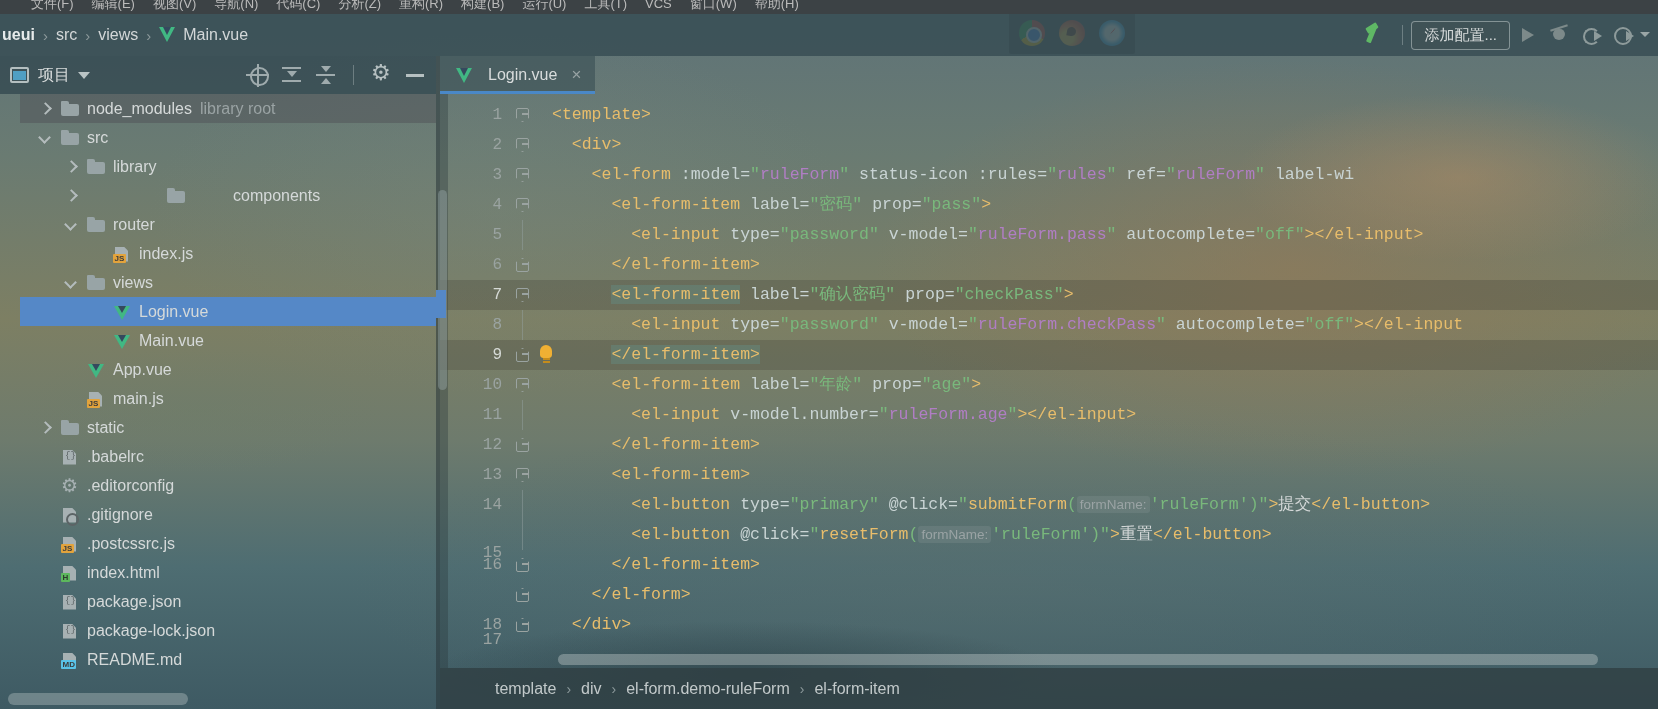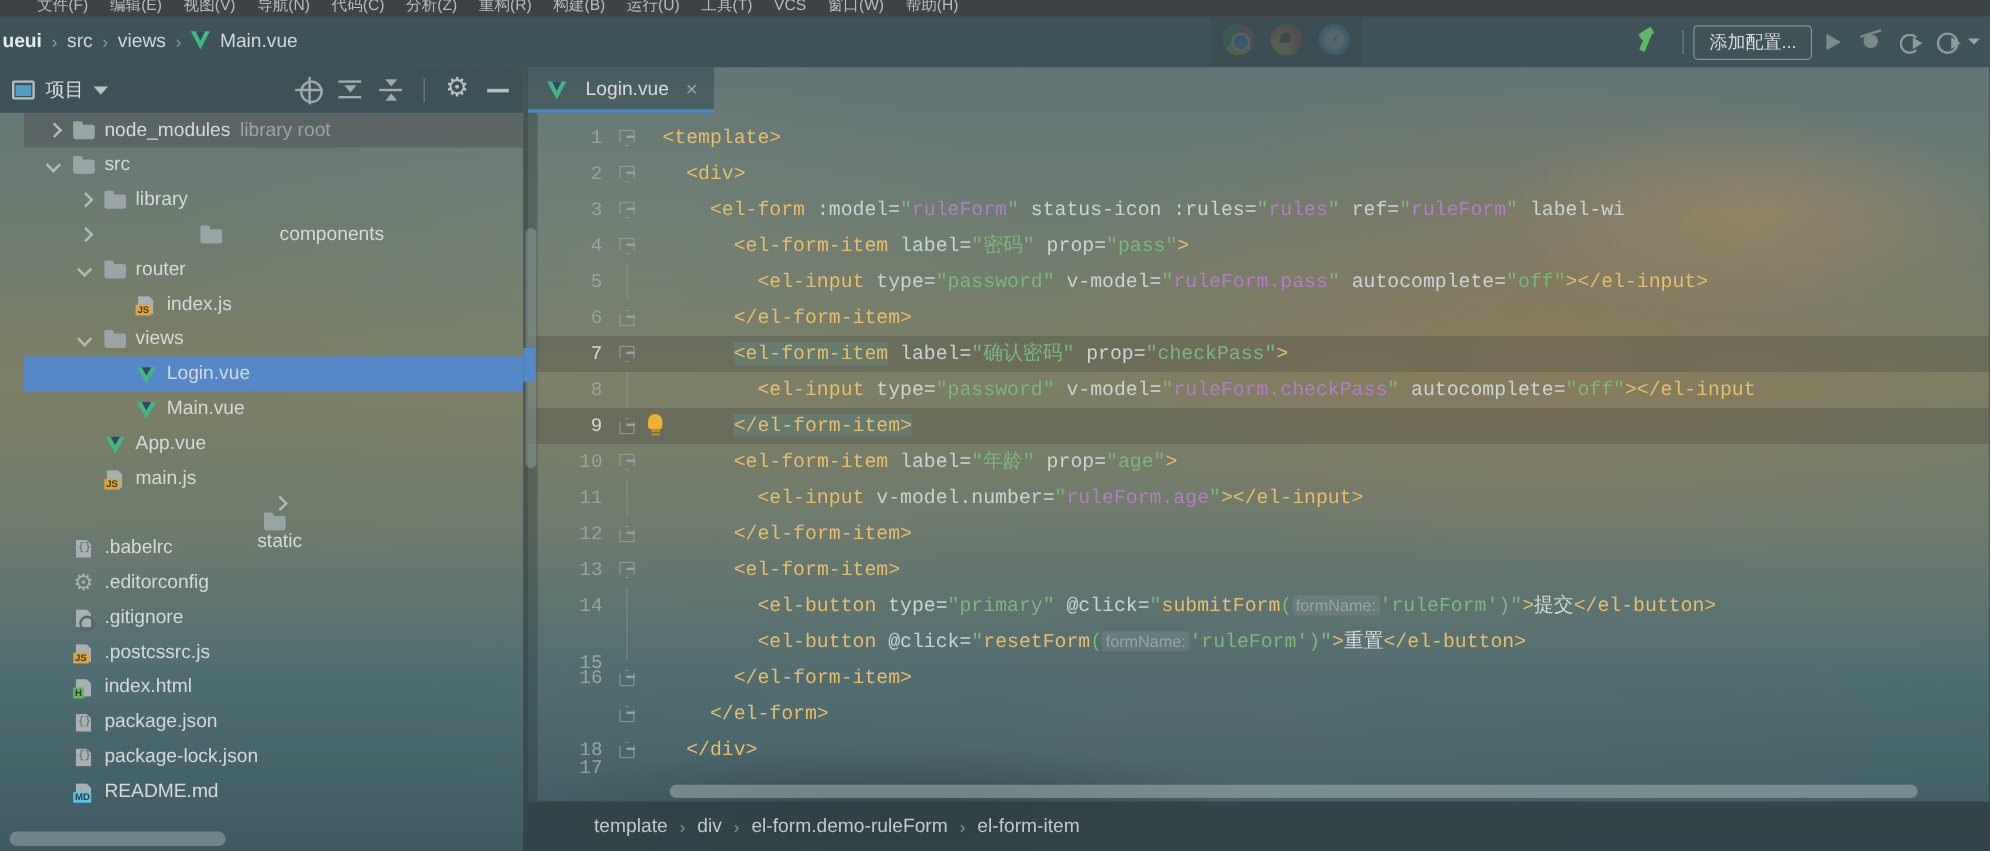--- a/index.html
+++ b/index.html
@@ -483,21 +483,21 @@
           <span>App.vue</span>
         </div>
         <div class="row" style="padding-left: 44px;">
           <span class="arrow"></span>
           <span style="width: 9px; flex: 0 0 auto;"></span>
           <span class="fic file">
             <span class="badge js">JS</span>
           </span>
           <span>main.js</span>
         </div>
-        <div class="row" style="padding-left: 18px; flex-direction: column;">
+        <div class="row" style="padding-left: 18px;">
           <span class="arrow r"></span>
           <span style="width: 9px; flex: 0 0 auto;"></span>
           <span class="fic folder"></span>
           <span>static</span>
         </div>
         <div class="row" style="padding-left: 18px;">
           <span class="arrow"></span>
           <span style="width: 9px; flex: 0 0 auto;"></span>
           <span class="fic file json"></span>
           <span>.babelrc</span>

